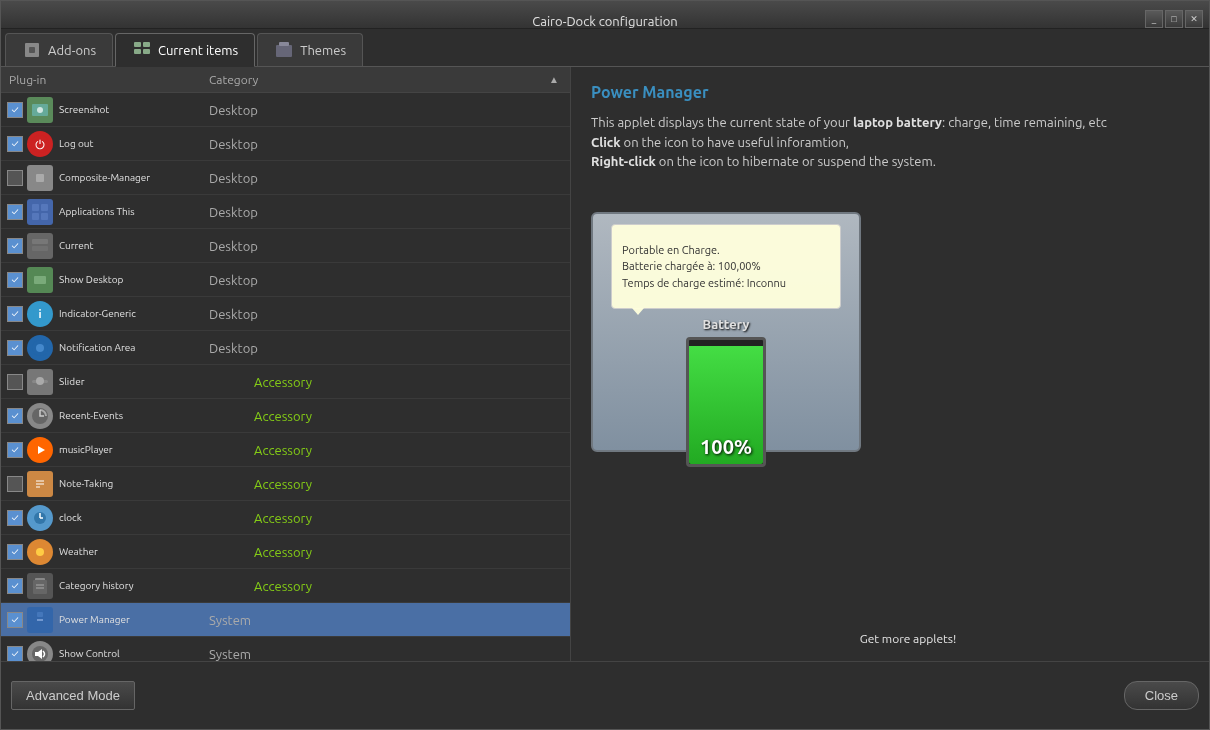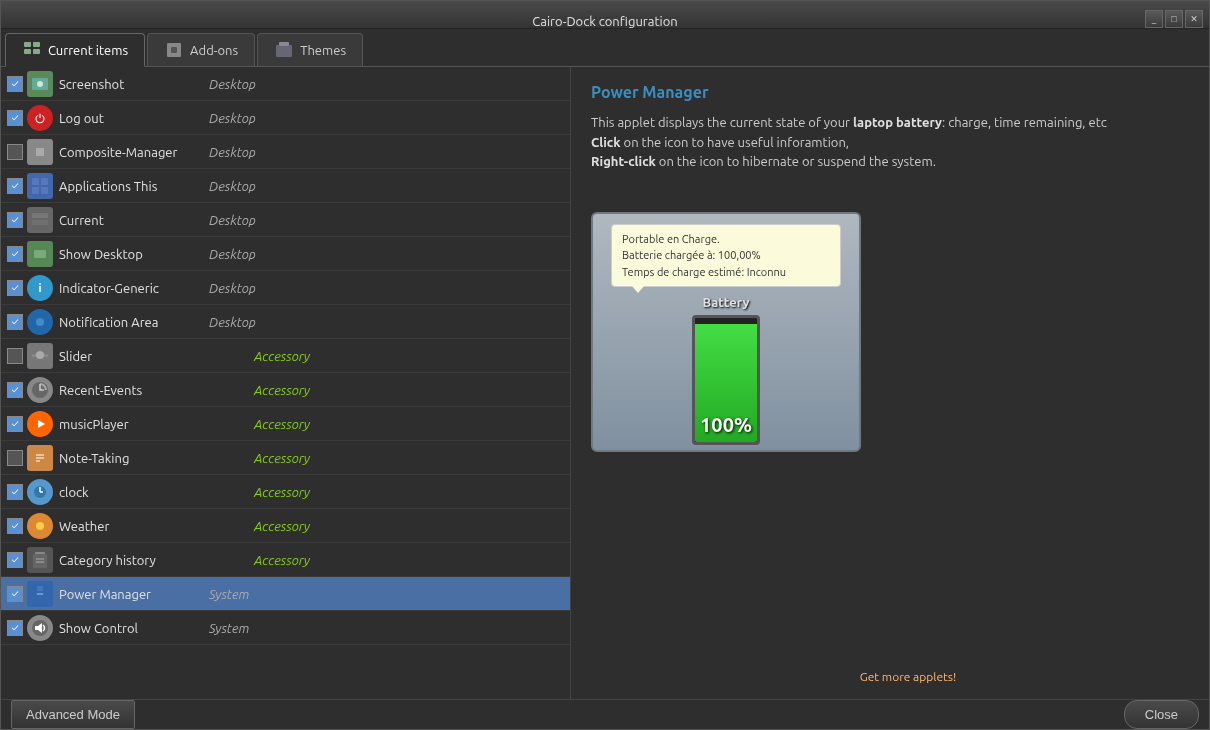--- a/index.html
+++ b/index.html
@@ -158,26 +158,25 @@
       justify-content: center;
       margin-right: 6px;
       flex-shrink: 0;
       font-size: 16px;
       border-radius: 3px;
       overflow: hidden;
     }
     .item-name {
       flex: 0 0 150px;
       color: #e0e0e0;
-      font-size: 13px;
+      font-size: 10px;
     }
     .item-category {
       flex: 1;
       font-size: 13px;
-      font-style: italic;
     }
     .category-desktop { color: #aaa; }
     .category-accessory { color: #84cc16; margin-left: 45px; }
     .category-system { color: #aaa; }
     .right-panel {
       flex: 1;
       padding: 16px 20px;
       display: flex;
       flex-direction: column;
       overflow: auto;
@@ -209,21 +208,21 @@
       align-items: center;
       justify-content: flex-start;
       padding: 10px;
       position: relative;
       margin-top: 8px;
     }
     .battery-tooltip {
       background: rgba(255,255,220,0.95);
       color: #333;
       font-size: 11px;
-      padding: 6px 10px;
+      padding: 17px 10px;
       border-radius: 4px;
       border: 1px solid #ccc;
       text-align: left;
       margin-bottom: 8px;
       width: 230px;
       line-height: 1.5;
       position: relative;
     }
     .battery-tooltip::after {
       content: '';
@@ -235,21 +234,21 @@
       border-top: 7px solid rgba(255,255,220,0.95);
     }
     .battery-label-text {
       color: #e0e0e0;
       font-size: 13px;
       font-weight: bold;
       margin-bottom: 6px;
       text-shadow: 1px 1px 2px #000;
     }
     .battery-outer {
-      width: 68px;
+      width: 80px;
       height: 130px;
       border: 3px solid #555;
       border-radius: 4px;
       background: #222;
       position: relative;
       display: flex;
       flex-direction: column;
       justify-content: flex-end;
       overflow: hidden;
     }
@@ -279,29 +278,29 @@
       font-size: 20px;
       font-weight: bold;
       text-shadow: 1px 1px 3px #000;
     }
     .get-more {
       margin-top: auto;
       padding-top: 20px;
       text-align: center;
     }
     .get-more a {
-      color: #fdba74;
+      color: #e5e5e5;
       font-size: 12px;
       text-decoration: none;
       margin-left: 36px;
     }
     .bottom-bar {
       display: flex;
       align-items: center;
-      padding: 0 10px;
+      padding: 19px 10px;
       background: #2e2e2e;
       border-top: 1px solid #444;
       flex-shrink: 0;
     }
     .advanced-mode-btn {
       background: linear-gradient(to bottom, #4a4a4a, #333);
       border: 1px solid #666;
       color: #ccc;
       padding: 6px 14px;
       cursor: pointer;
@@ -344,54 +343,61 @@
   <div class="titlebar">
     <span class="titlebar-title">Cairo-Dock configuration</span>
     <div class="titlebar-buttons">
       <div class="titlebar-btn">_</div>
       <div class="titlebar-btn">□</div>
       <div class="titlebar-btn">✕</div>
     </div>
   </div>
 
   <div class="tabs">
+    <div class="tab">
+      <div class="tab-icon">
+        <svg width="20" height="20" viewBox="0 0 20 20">
+          <rect x="3" y="3" width="14" height="14" fill="#888" rx="1"></rect>
+          <rect x="7" y="7" width="6" height="6" fill="#555" rx="1"></rect>
+        </svg>
+      </div>
+      <span>Add-ons</span>
+    </div>
     <div class="tab active">
       <div class="tab-icon">
         <svg width="20" height="20" viewBox="0 0 20 20">
           <rect x="2" y="2" width="7" height="5" fill="#8a8" rx="1"></rect>
           <rect x="11" y="2" width="7" height="5" fill="#8a8" rx="1"></rect>
           <rect x="2" y="9" width="7" height="5" fill="#8a8" rx="1"></rect>
           <rect x="11" y="9" width="7" height="5" fill="#8a8" rx="1"></rect>
         </svg>
       </div>
       <span>Current items</span>
     </div>
     <div class="tab">
       <div class="tab-icon">
         <svg width="20" height="20" viewBox="0 0 20 20">
-          <rect x="3" y="3" width="14" height="14" fill="#888" rx="1"></rect>
-          <rect x="7" y="7" width="6" height="6" fill="#555" rx="1"></rect>
-        </svg>
-      </div>
-      <span>Add-ons</span>
-    </div>
-    <div class="tab">
-      <div class="tab-icon">
-        <svg width="20" height="20" viewBox="0 0 20 20">
           <rect x="2" y="5" width="16" height="12" fill="#667" rx="1"></rect>
           <rect x="5" y="2" width="10" height="4" fill="#889" rx="1"></rect>
         </svg>
       </div>
       <span>Themes</span>
     </div>
   </div>
 
   <div class="content">
 
     <div class="left-panel">
+      <div class="list-header">
+        <div class="list-header-plugin">Plug-in</div>
+        <div class="list-header-category">Category</div>
+        <div class="list-header-scroll">
+          <span style="color:#aaa;font-size:10px;">▲</span>
+        </div>
+      </div>
       <div class="list-body">
 
         <div class="list-item">
           <div class="checkbox checked"></div>
           <div class="item-icon icon-screenshot">
             <svg width="20" height="20" viewBox="0 0 20 20">
                 <rect x="2" y="4" width="16" height="12" fill="#6a9" rx="1"></rect>
                 <circle cx="10" cy="10" r="3" fill="#fff" opacity="0.7"></circle>
               </svg>
           </div>

